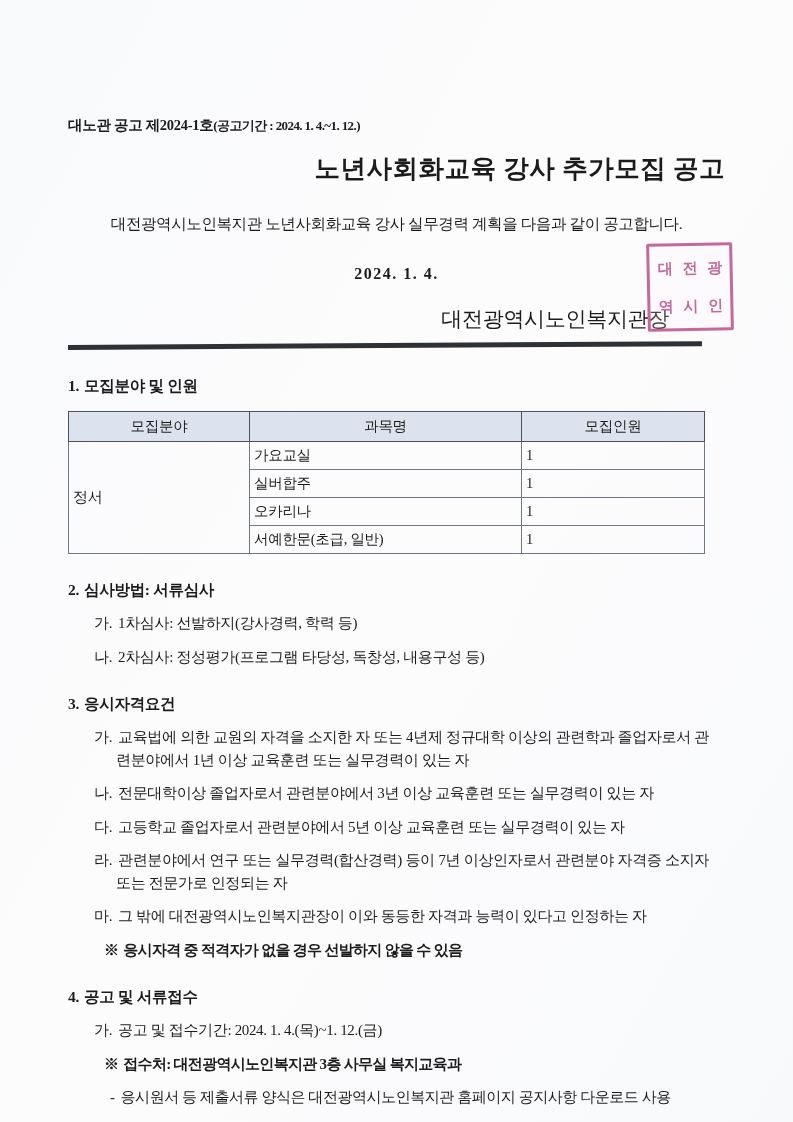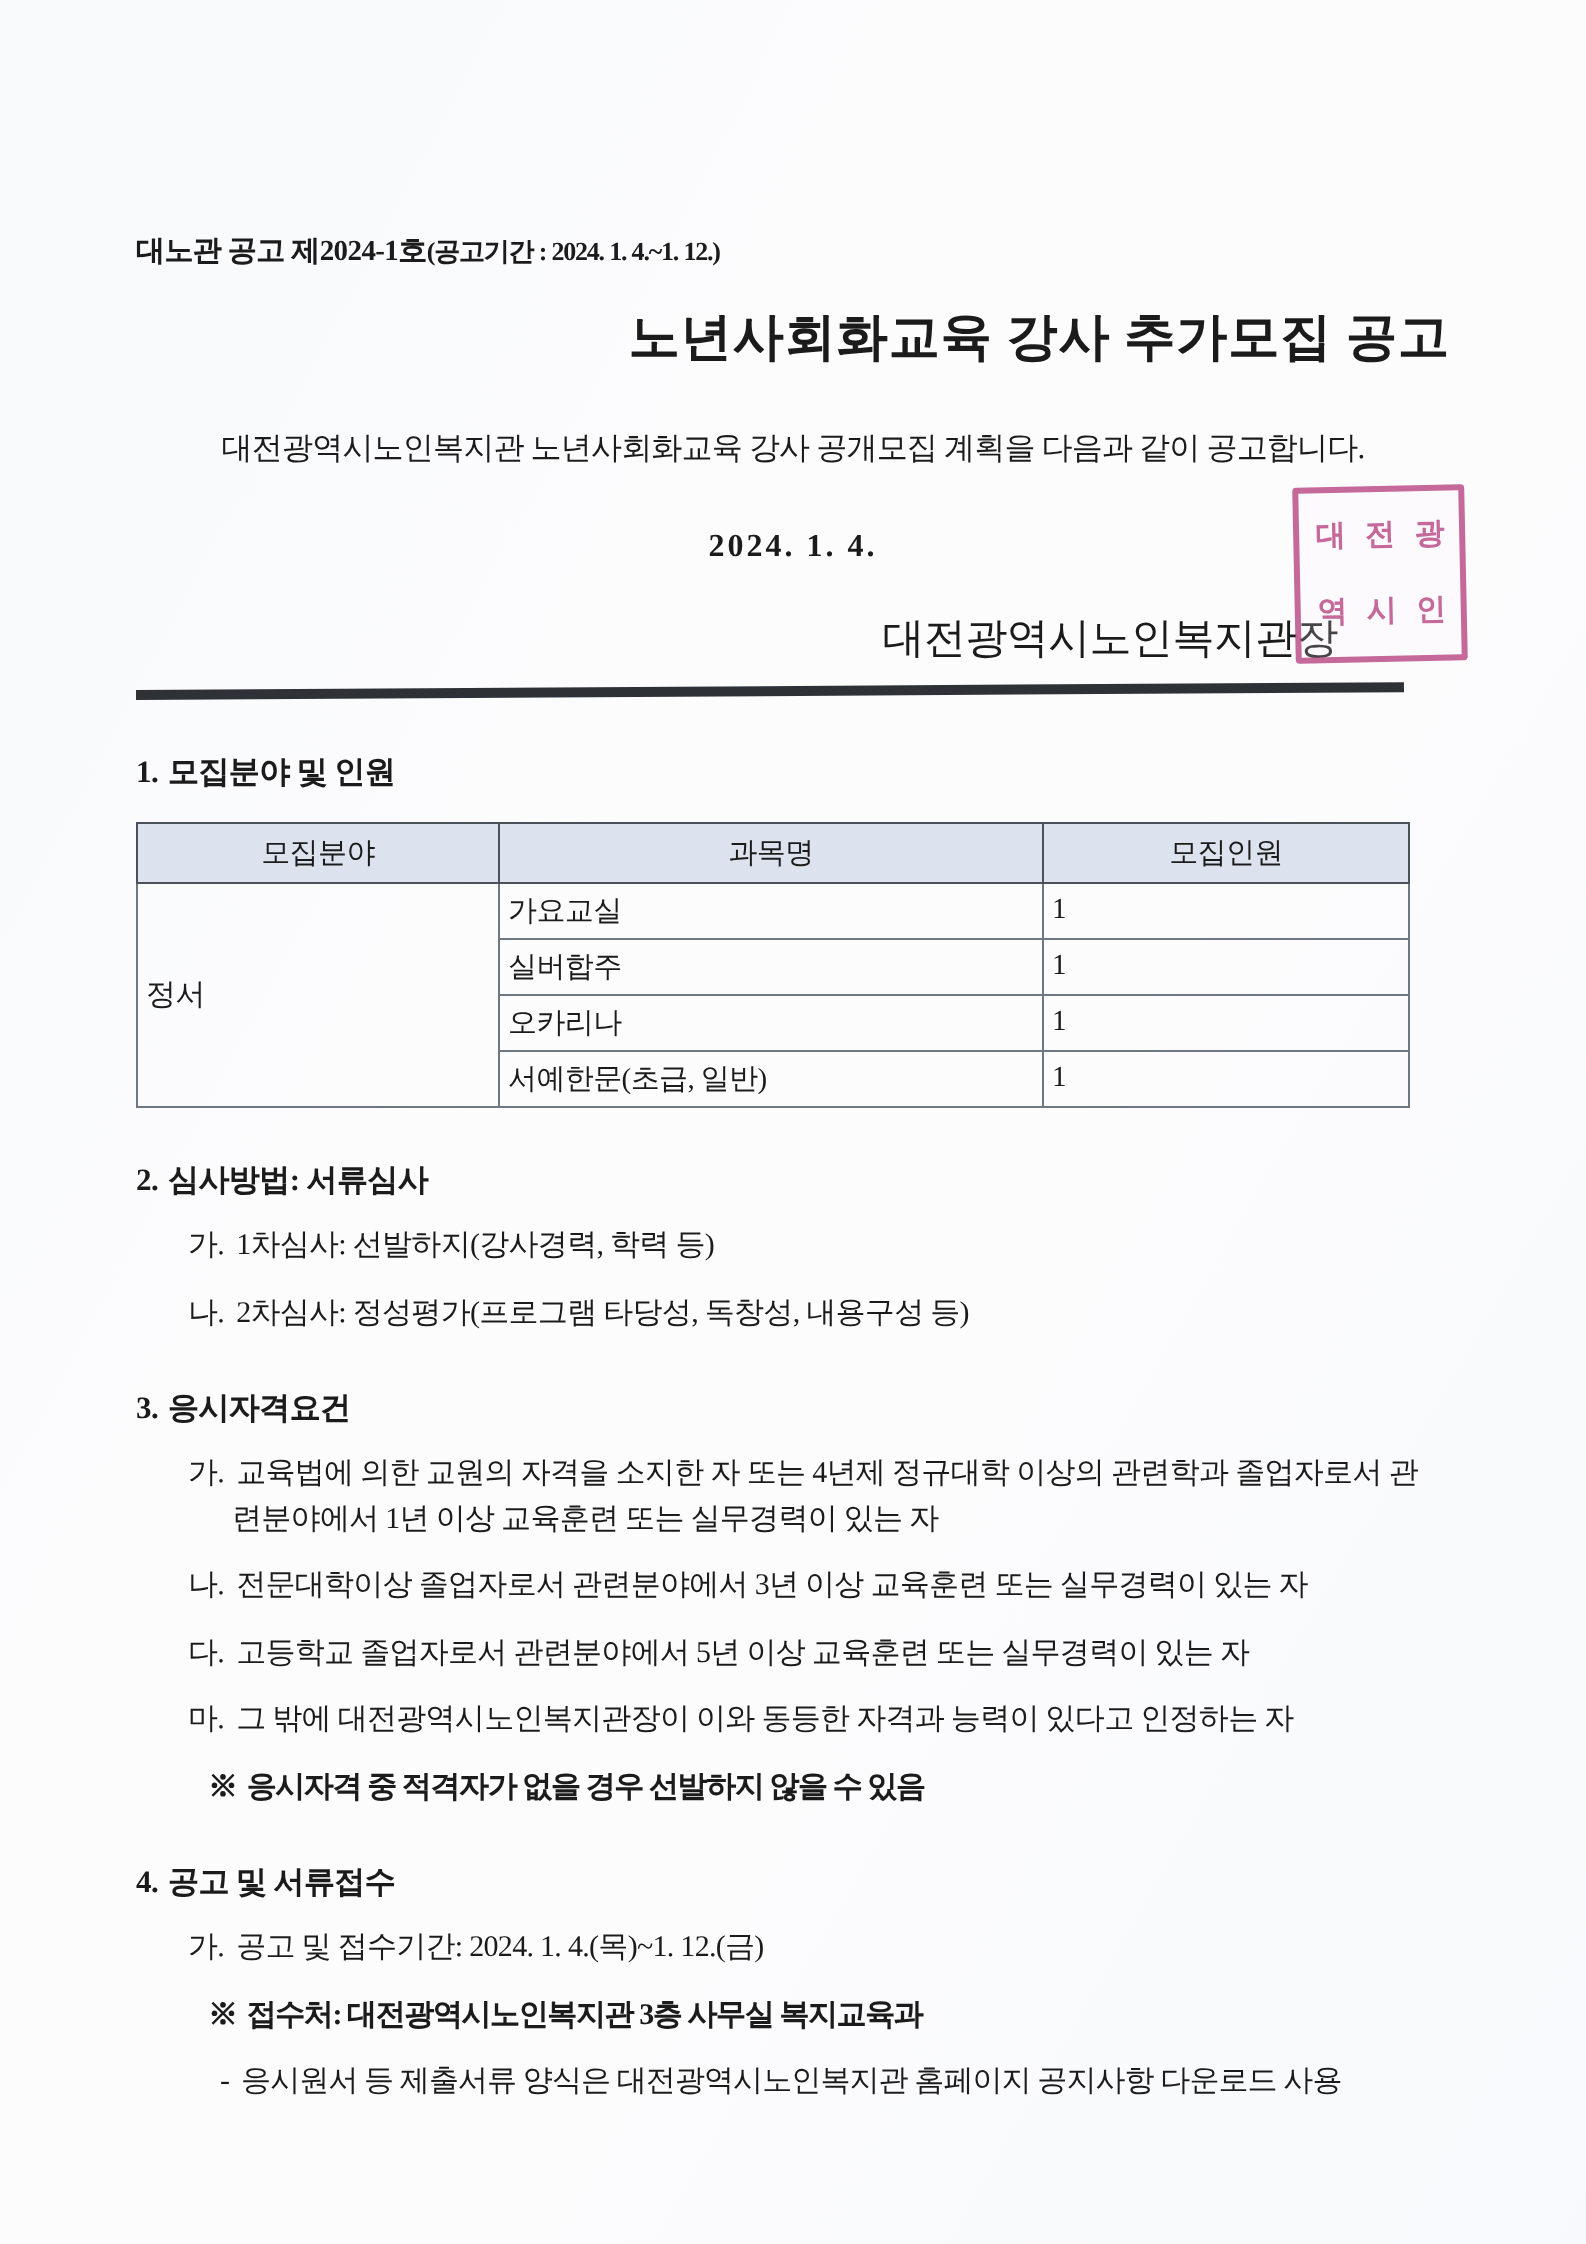--- a/index.html
+++ b/index.html
@@ -212,21 +212,21 @@
 <div class="page">
   <div class="content">
 
     <div class="doc-head">
       <div class="doc-no">대노관 공고 제2024-1호</div>
       <div class="doc-period">(공고기간 : 2024. 1. 4.~1. 12.)</div>
     </div>
 
     <div class="doc-title">노년사회화교육 강사 추가모집 공고</div>
 
-    <div class="doc-lead">대전광역시노인복지관 노년사회화교육 강사 공개모집 계획을 다음과 같이 공고합니다.</div>
+    <div class="doc-lead">대전광역시노인복지관 노년사회화교육 강사 실무경력 계획을 다음과 같이 공고합니다.</div>
 
     <div class="doc-date">2024.  1.  4.</div>
 
     <div class="doc-signer-row">
       <div class="doc-signer">대전광역시노인복지관장</div>
       <div class="seal">
         <span>대</span>
         <span>전</span>
         <span>광</span>
         <span>역</span>
@@ -287,20 +287,23 @@
     </div>
     <div class="item justify hang">
       <span class="marker">가.</span><span class="body">교육법에 의한 교원의 자격을 소지한 자 또는 4년제 정규대학 이상의 관련학과 졸업자로서 관련분야에서 1년 이상 교육훈련 또는 실무경력이 있는 자</span>
     </div>
     <div class="item">
       <span class="marker">나.</span><span class="body">전문대학이상 졸업자로서 관련분야에서 3년 이상 교육훈련 또는 실무경력이 있는 자</span>
     </div>
     <div class="item">
       <span class="marker">다.</span><span class="body">고등학교 졸업자로서 관련분야에서 5년 이상 교육훈련 또는 실무경력이 있는 자</span>
     </div>
+    <div class="item justify hang">
+      <span class="marker">라.</span><span class="body">관련분야에서 연구 또는 실무경력(합산경력) 등이 7년 이상인자로서 관련분야 자격증 소지자 또는 전문가로 인정되는 자</span>
+    </div>
     <div class="item">
       <span class="marker">마.</span><span class="body">그 밖에 대전광역시노인복지관장이 이와 동등한 자격과 능력이 있다고 인정하는 자</span>
     </div>
     <div class="item note">
       <span class="marker">※</span><span class="body">응시자격 중 적격자가 없을 경우 선발하지 않을 수 있음</span>
     </div>
 
     <div class="section-title">
       <span class="sec-num">4.</span><span>공고 및 서류접수</span>
     </div>

